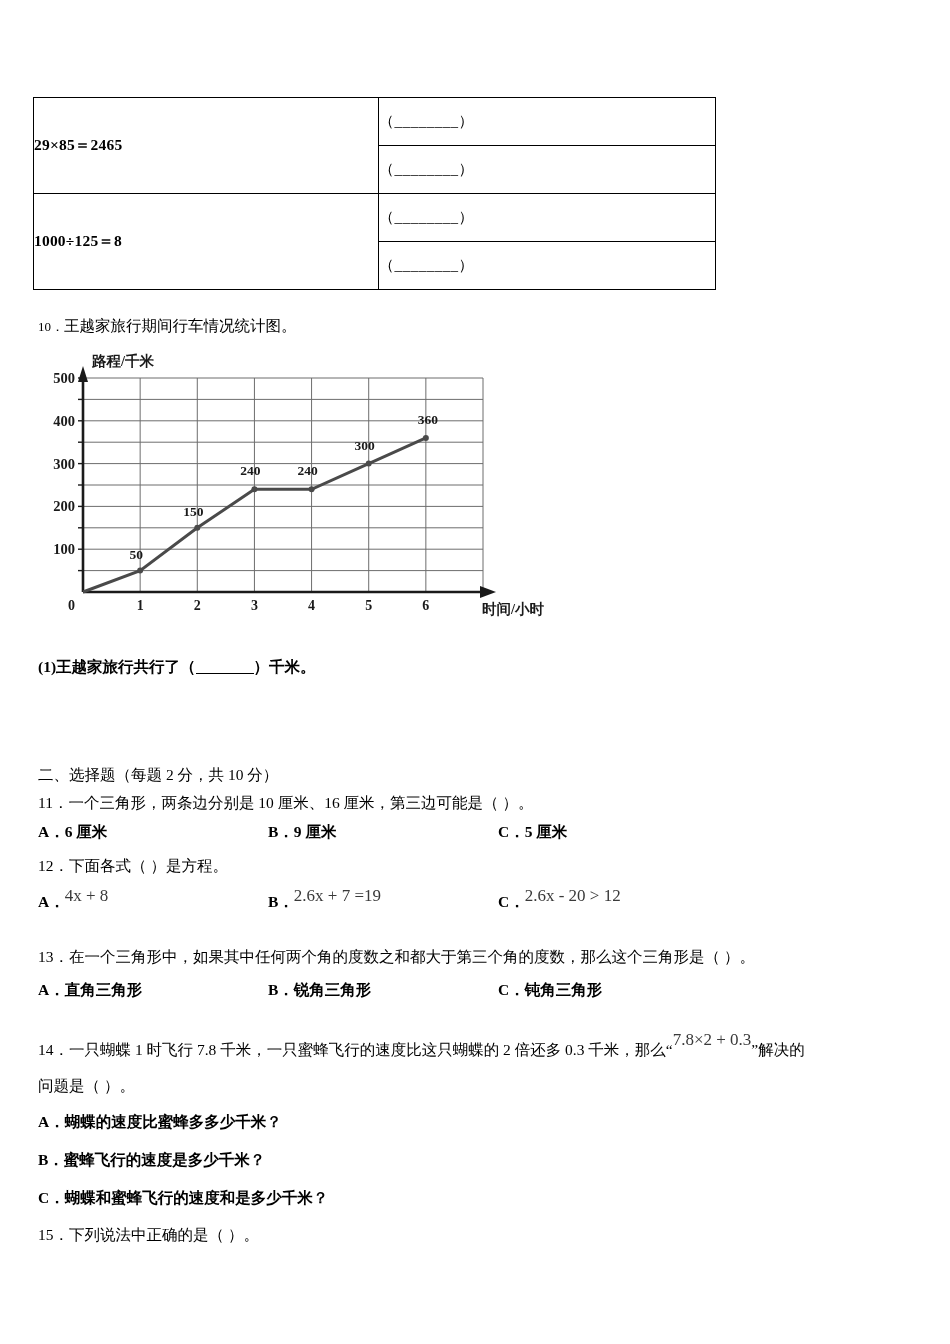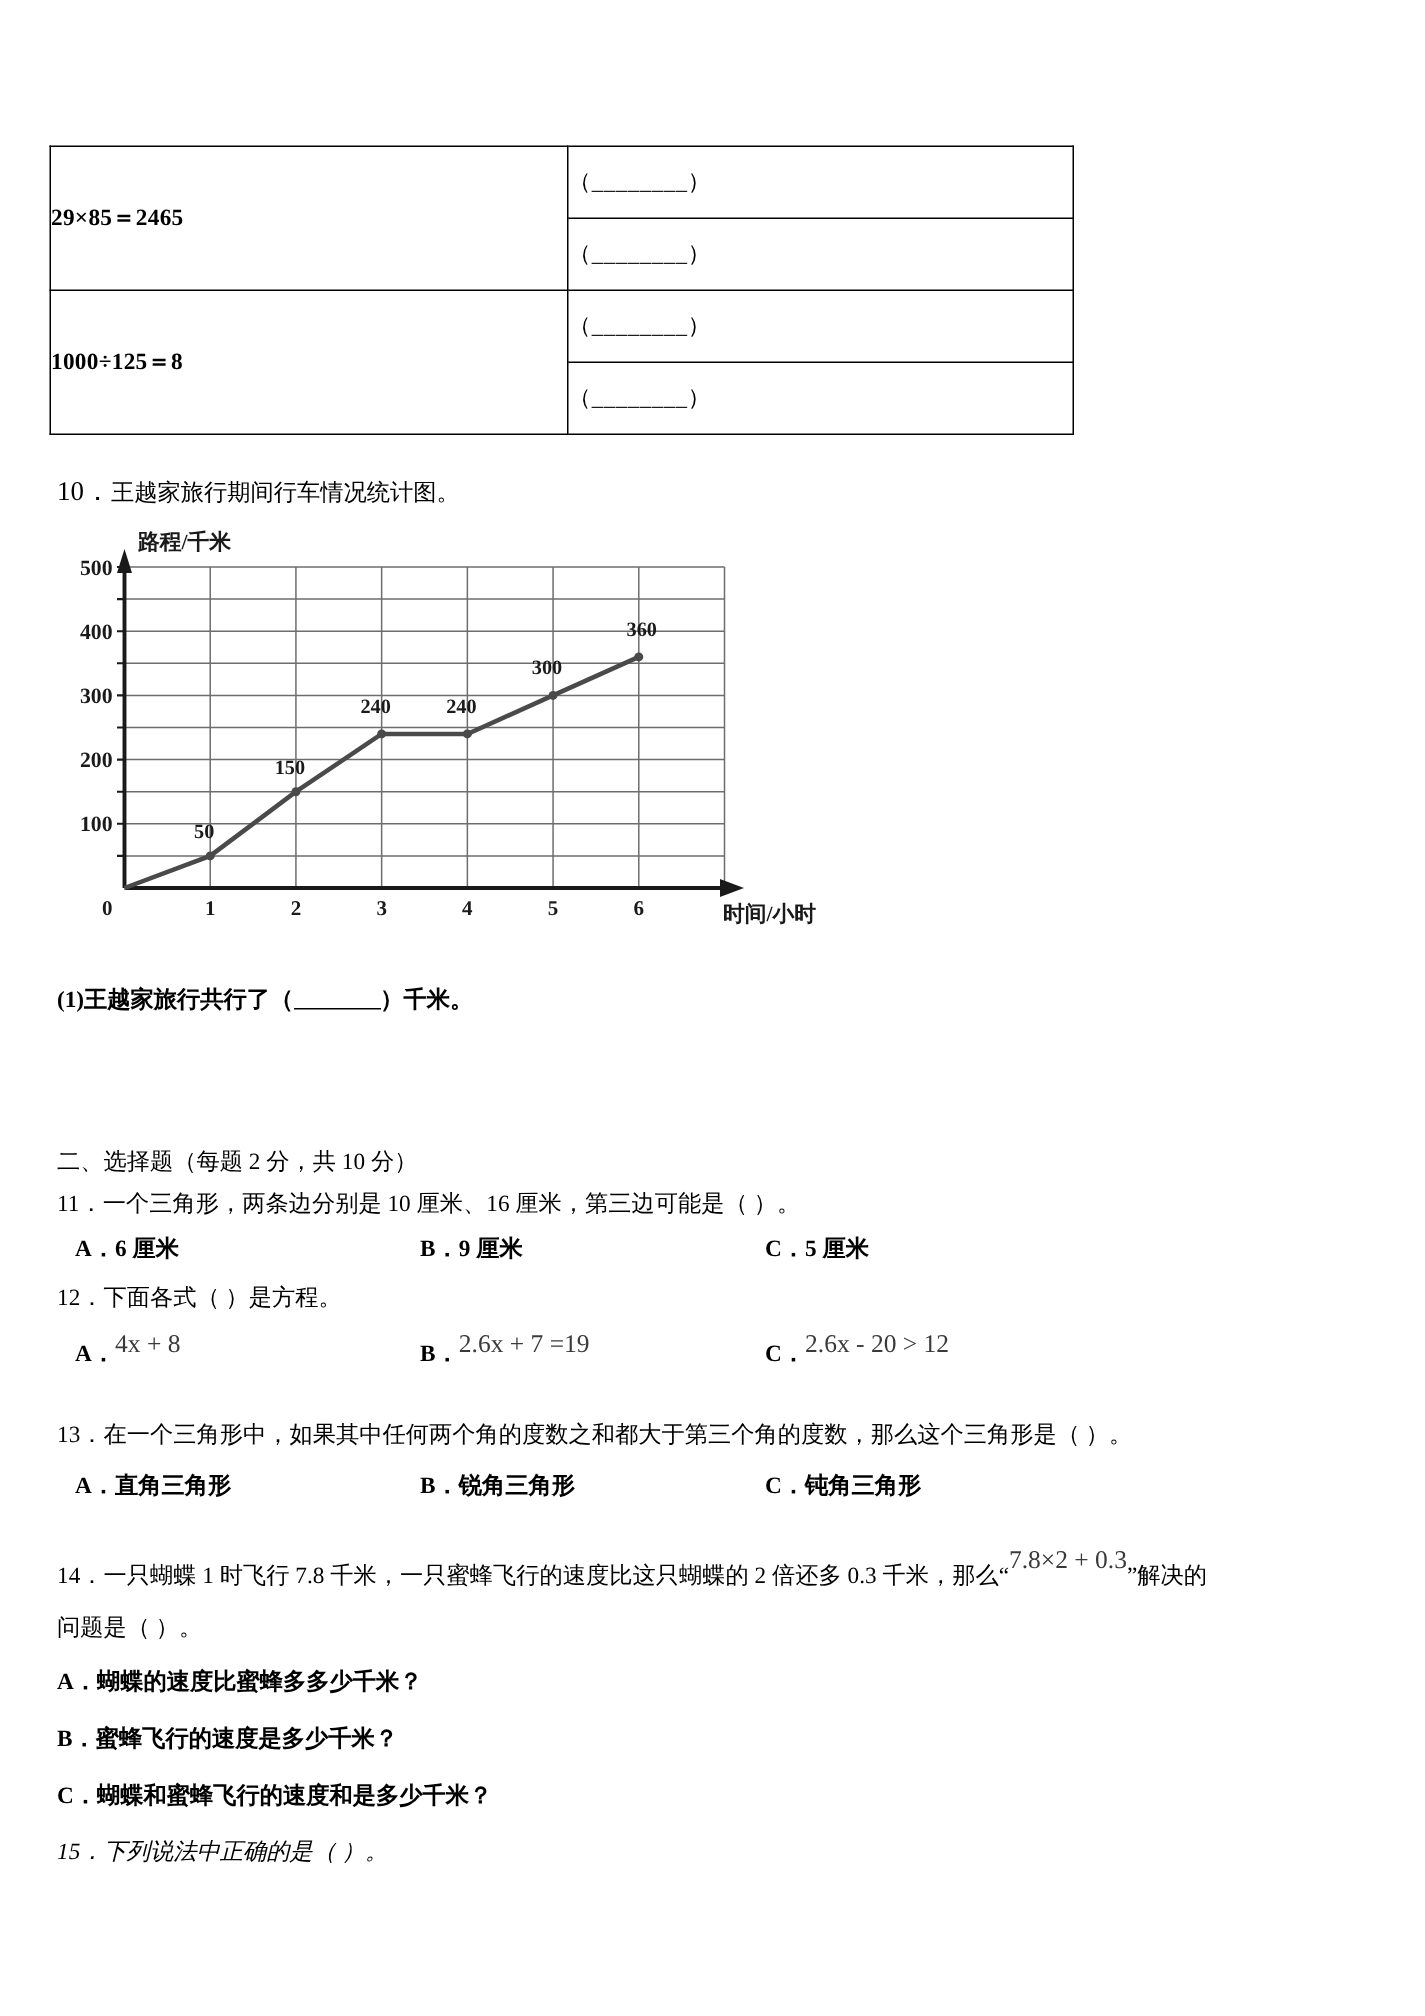--- a/index.html
+++ b/index.html
@@ -57,36 +57,35 @@
 
   
   .txt {
     position: absolute;
     font-family: "Liberation Serif", "DejaVu Serif", serif;
     font-size: 15.5px;
     white-space: nowrap;
     line-height: 1.2;
   }
   .bold { font-weight: bold; }
-  .q-num { font-size: 18px; }
+  .q-num { font-size: 13px; }
 
   .fill-blank {
     display: inline-block;
     border-bottom: 1.1px solid #000;
     width: 58px;
     height: 11px;
     vertical-align: -2px;
   }
 
   
   .opt-row {
     position: absolute;
     width: 890px;
     font-size: 15.5px;
-    margin-left: 12px;
   }
   .opt {
     position: absolute;
     white-space: nowrap;
     font-weight: bold;
     text-align: right;
   }
   .opt .opt-label { font-weight: bold; }
   .opt .opt-text { font-weight: bold; }
 
@@ -303,17 +302,17 @@
   <div class="txt bold" style="left:38px; top:1113px;">
     <span>A．</span><span>蝴蝶的速度比蜜蜂多多少千米？</span>
   </div>
   <div class="txt bold" style="left:38px; top:1151px;">
     <span>B．</span><span>蜜蜂飞行的速度是多少千米？</span>
   </div>
   <div class="txt bold" style="left:38px; top:1189px;">
     <span>C．</span><span>蝴蝶和蜜蜂飞行的速度和是多少千米？</span>
   </div>
 
-  <div class="txt" style="left:38px; top:1226px;font-style:italic;">
+  <div class="txt" style="left:38px; top:1226px;">
     <span>15．</span><span>下列说法中正确的是（    ）。</span>
   </div>
 
 </div>
 
 </body></html>

